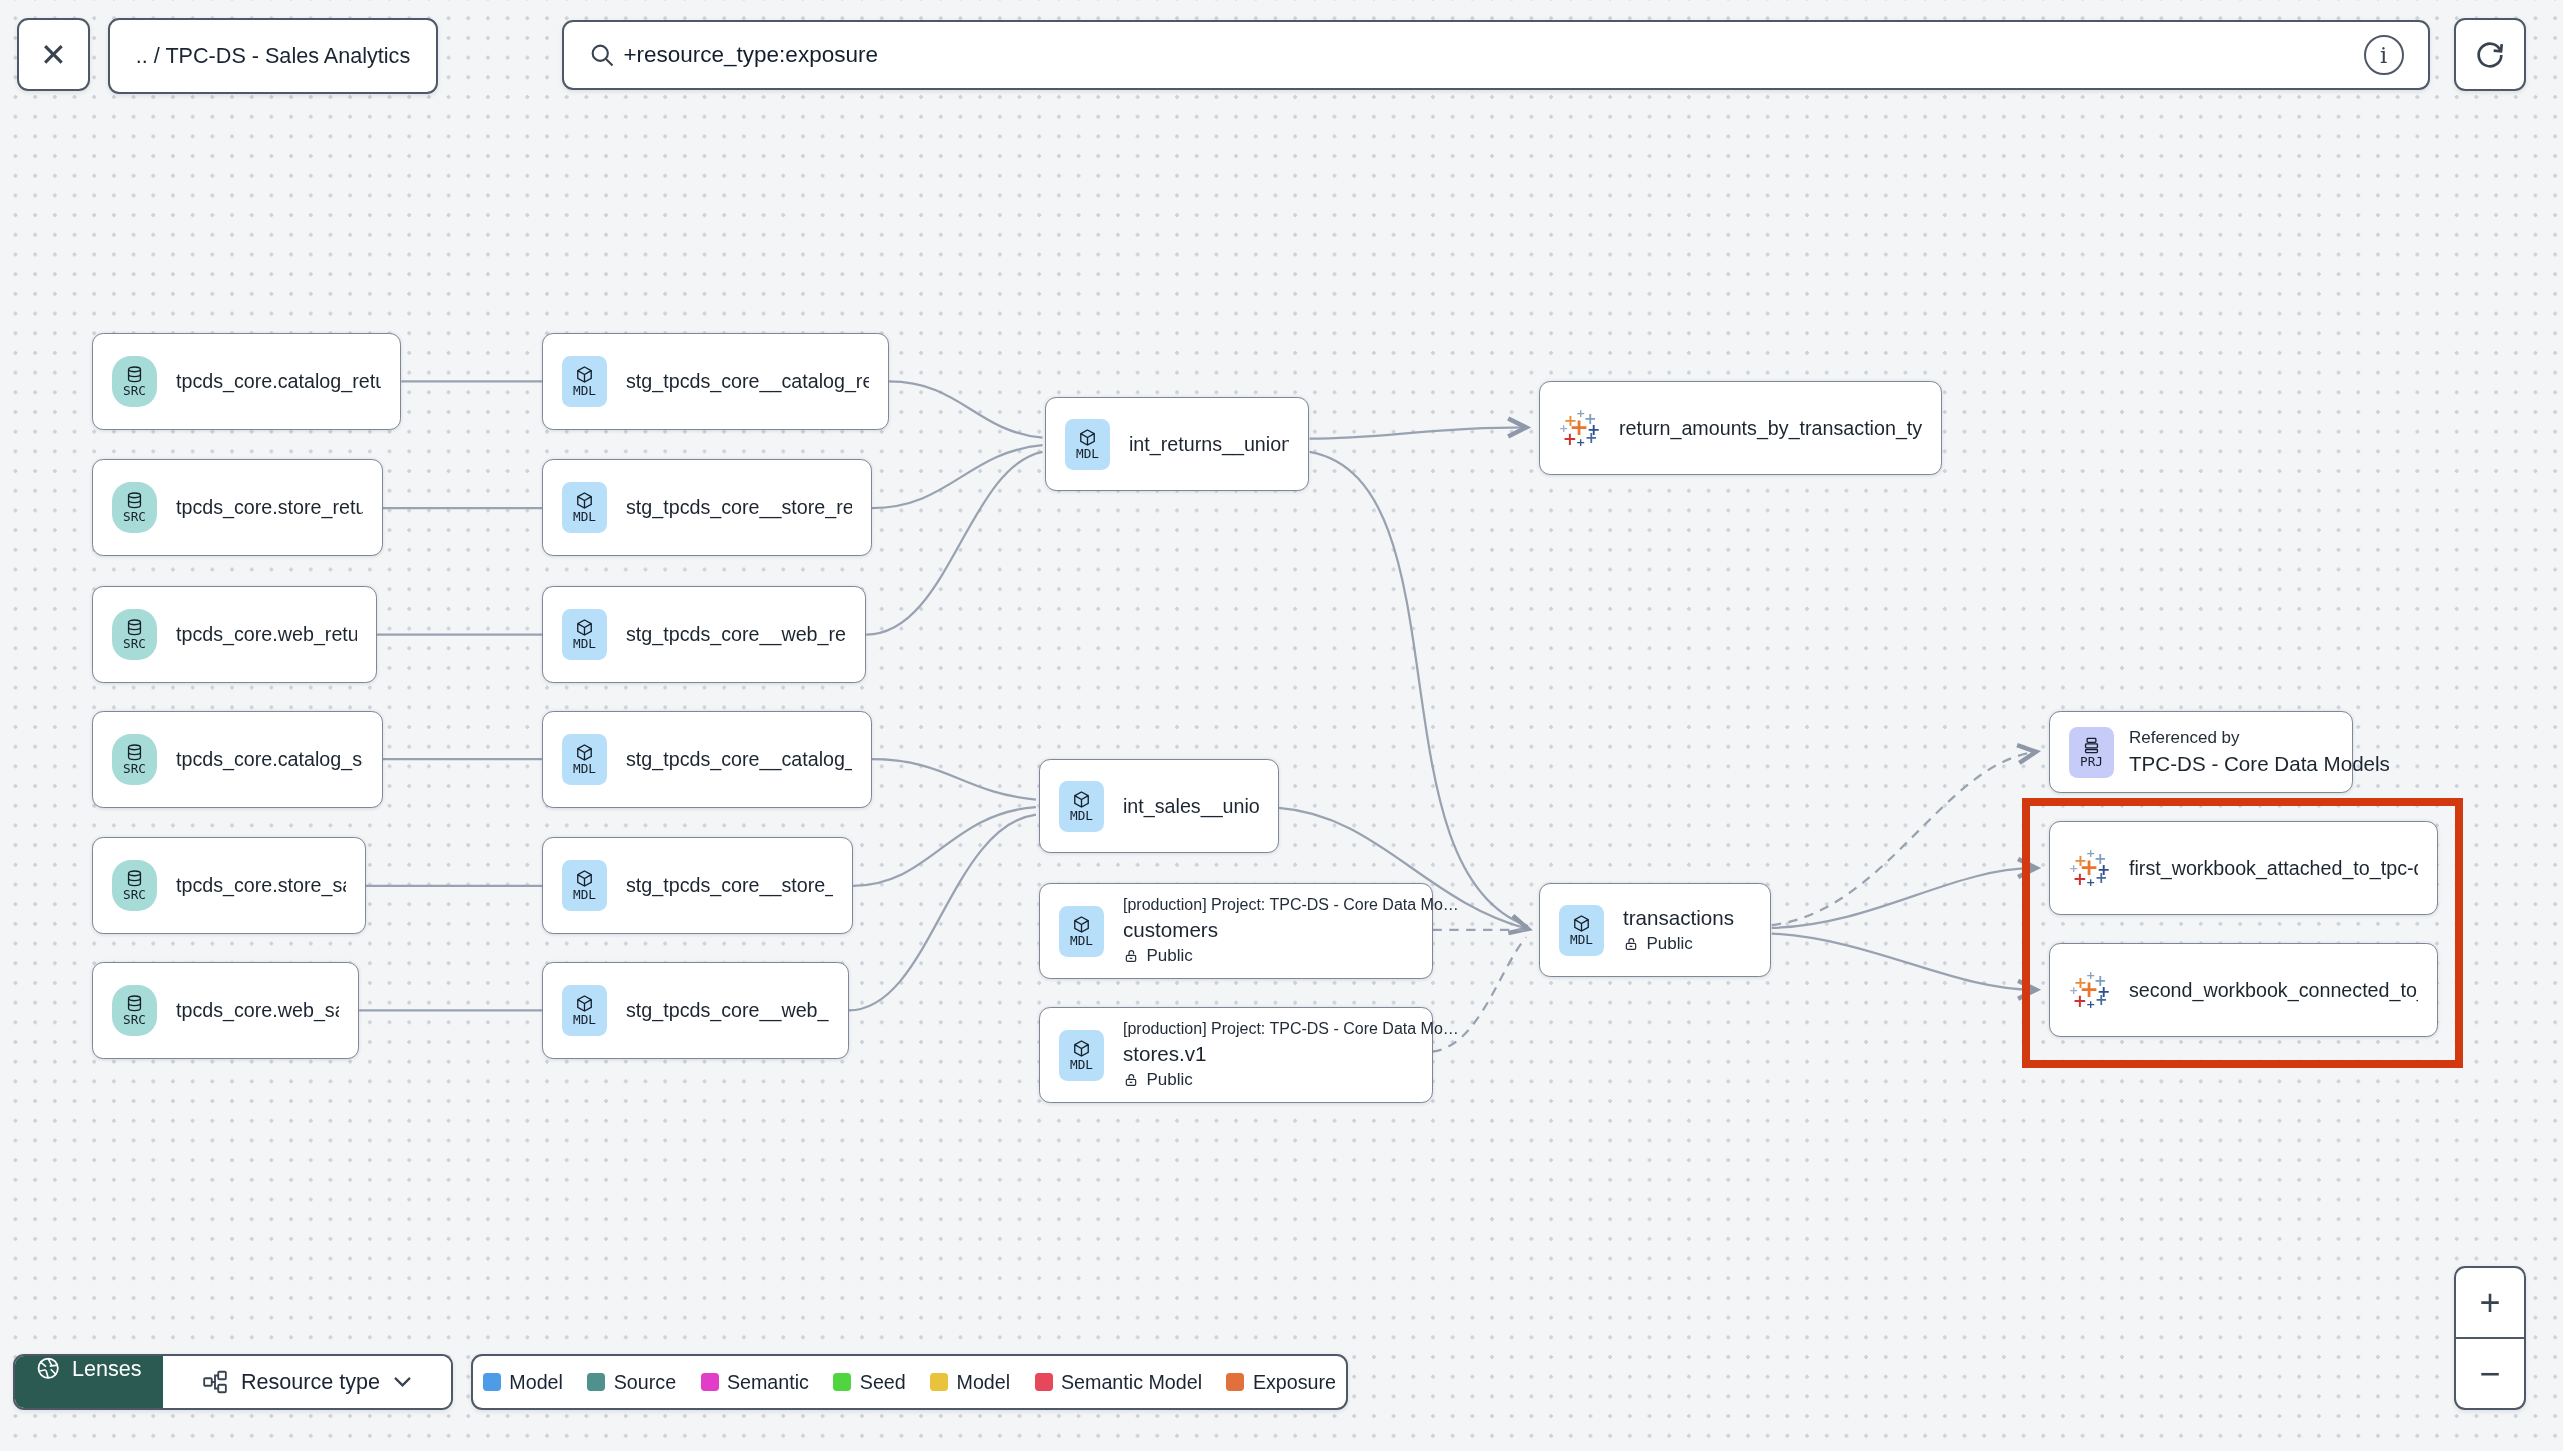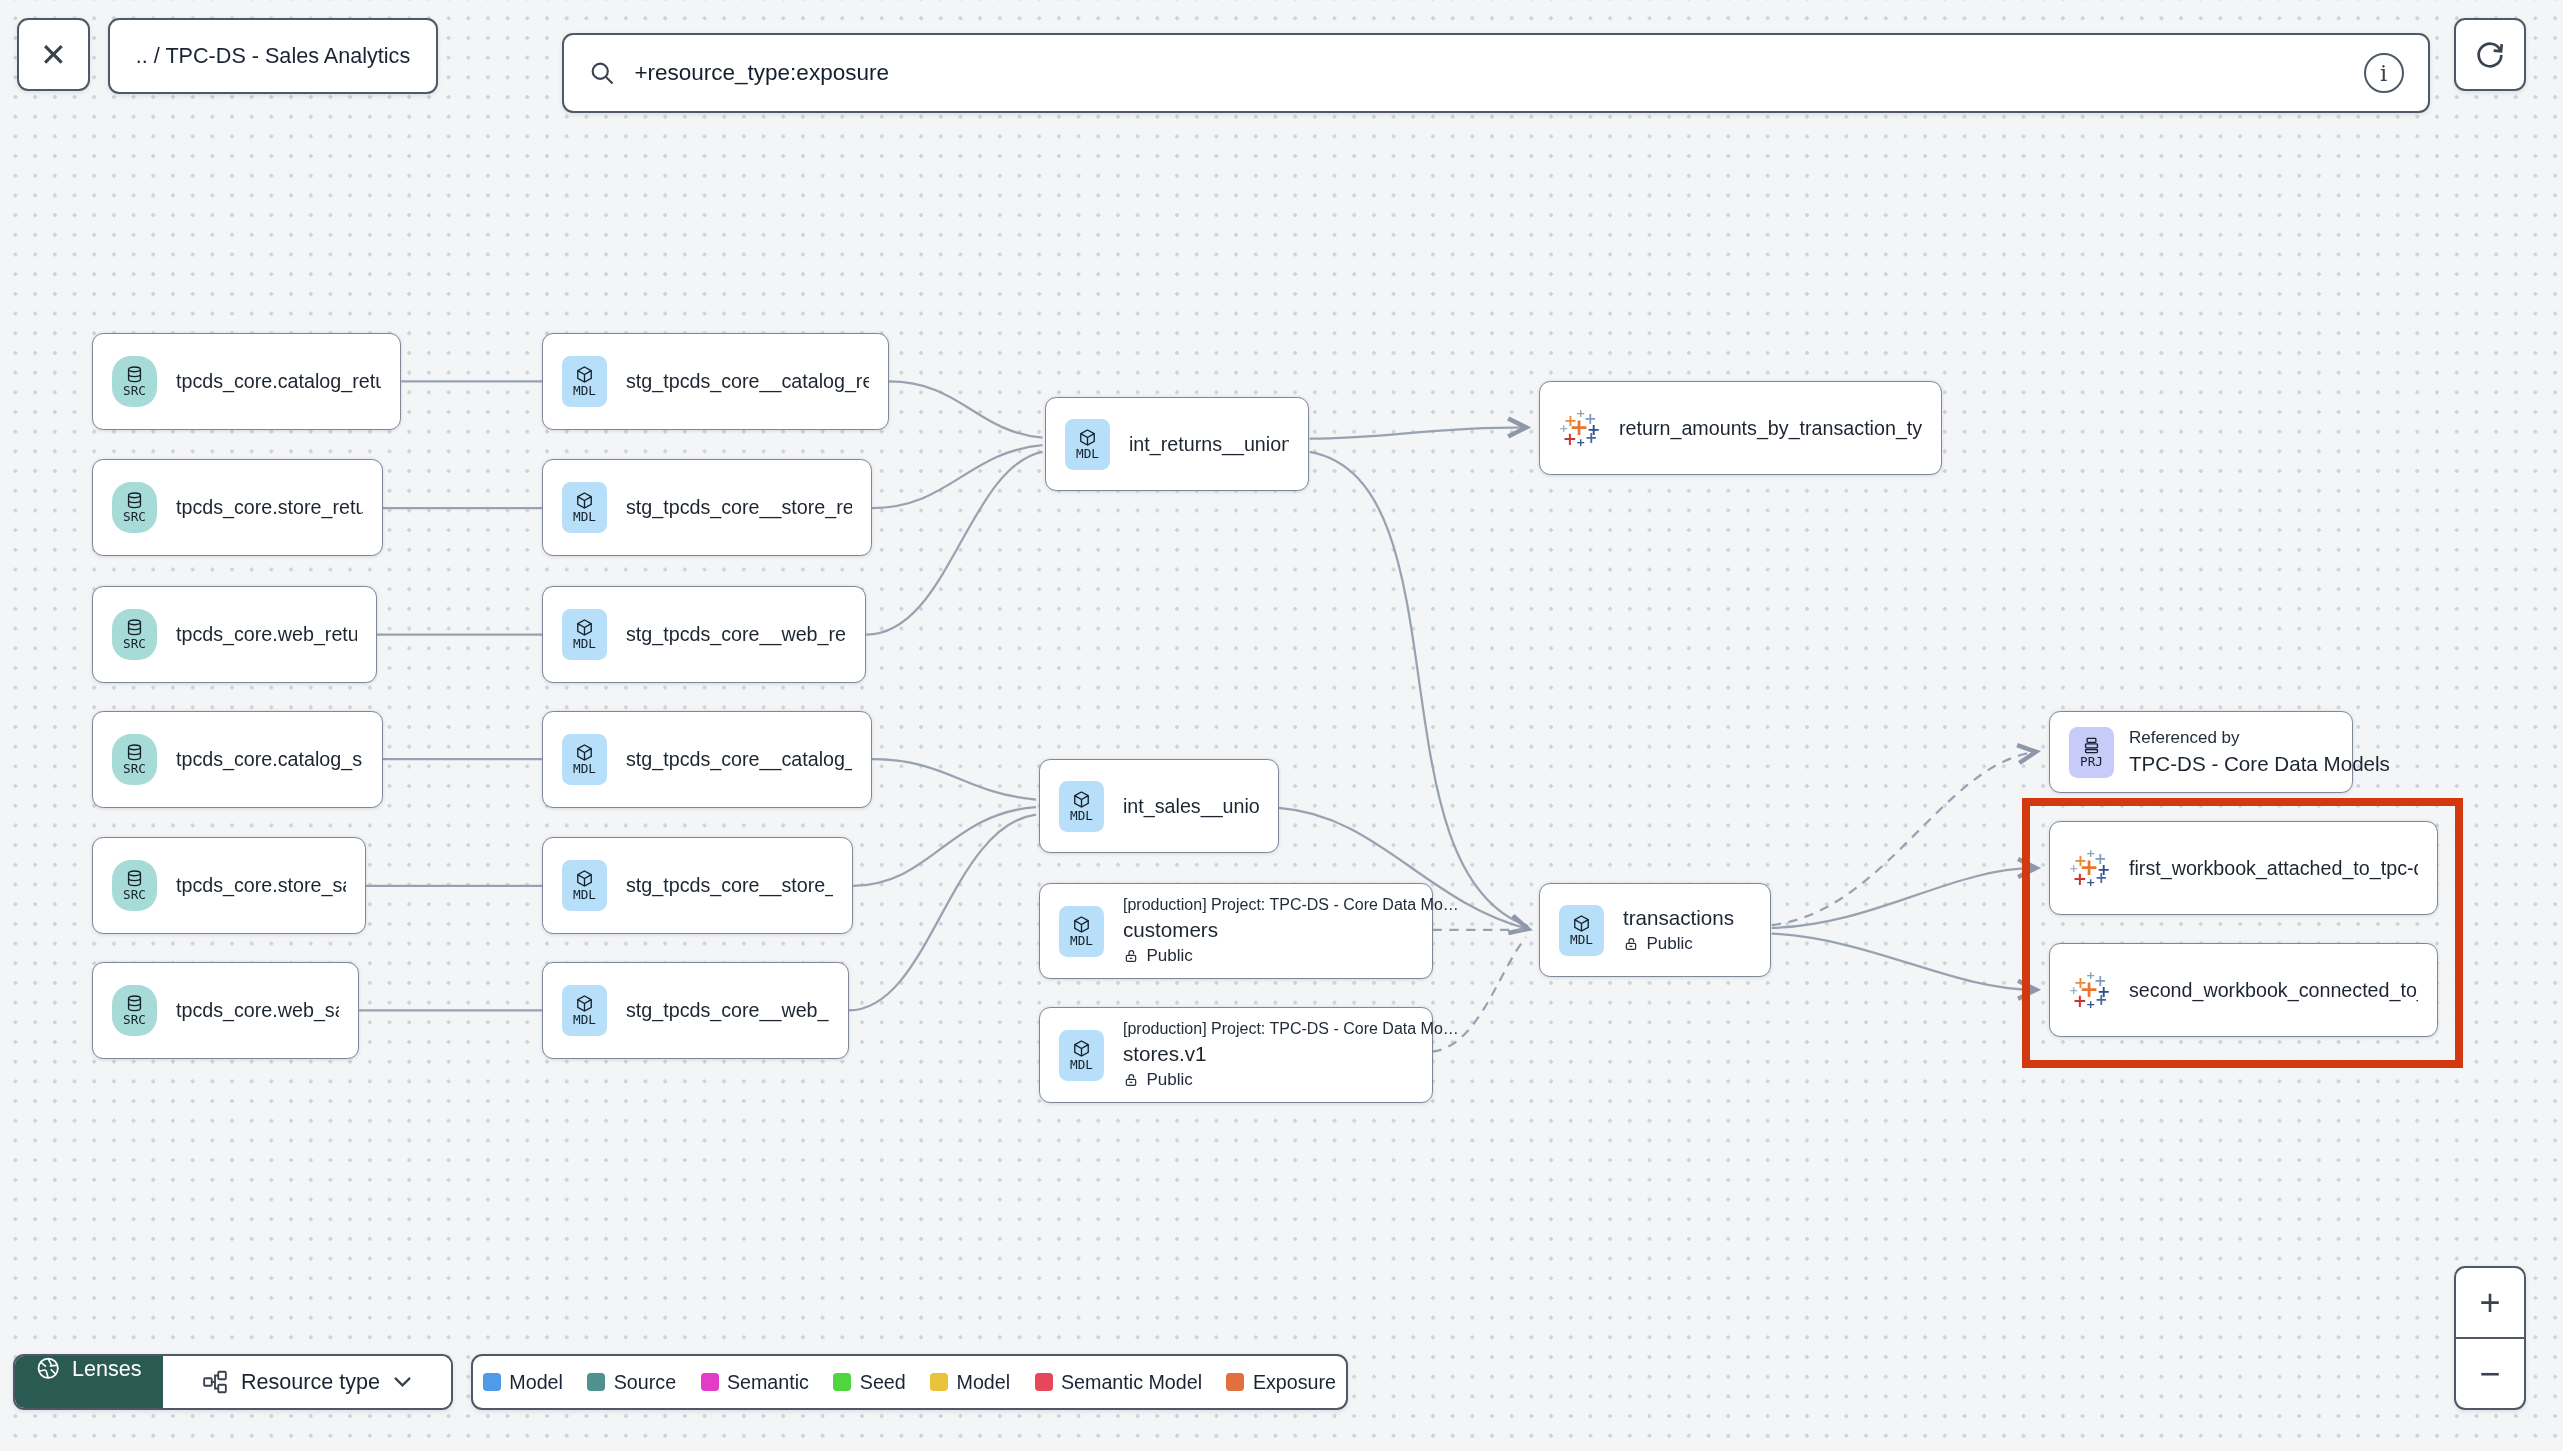--- a/index.html
+++ b/index.html
@@ -7,21 +7,21 @@
   #app{position:relative;width:2563px;height:1451px;overflow:hidden;
        background-color:#f4f5f7;
        background-image:radial-gradient(circle,#ccd3db 1.6px,transparent 1.7px);
        background-size:19.7px 19.7px;background-position:5.6px 8.4px;}
   
   .tbox{position:absolute;background:#fff;border:2.3px solid #4e5866;border-radius:11.2px;
         box-shadow:0 1.9px 4.7px rgba(25,35,55,.10);display:flex;align-items:center;box-sizing:border-box;}
   .btn{cursor:pointer;}
   #close-btn{left:17px;top:18px;width:73px;height:73px;justify-content:center;font-size:32px;color:#39424f;}
   #breadcrumb{left:108px;top:18px;width:330px;height:76px;justify-content:center;font-size:21.6px;color:#1b2433;}
-  #searchbar{left:562px;top:33px;width:1868px;height:80px;padding:0 24.4px;gap:16px;}
+  #searchbar{left:562px;top:20px;width:1868px;height:70px;padding:0 24.4px;gap:5px;}
   #search-input{flex:1;border:none;outline:none;font-size:22.5px;color:#141e2c;background:transparent;
         font-family:"Liberation Sans",sans-serif;}
   #info-icon{width:36px;height:36px;border:2.1px solid #4e5866;border-radius:50%;display:flex;align-items:center;
         justify-content:center;font-family:"DejaVu Serif",serif;font-size:22.5px;color:#39424f;flex:0 0 auto;}
   #refresh-btn{left:2454px;top:18px;width:72px;height:73px;justify-content:center;}
   
   .node{position:absolute;background:#fff;border:1.9px solid #7d8796;border-radius:11.2px;
         display:flex;align-items:center;padding:0 19px;gap:19px;box-sizing:border-box;
         box-shadow:0 0.9px 3.7px rgba(25,35,55,.13);cursor:pointer;}
   .nlabel{font-size:19.7px;color:#1c2530;white-space:nowrap;overflow:hidden;}

